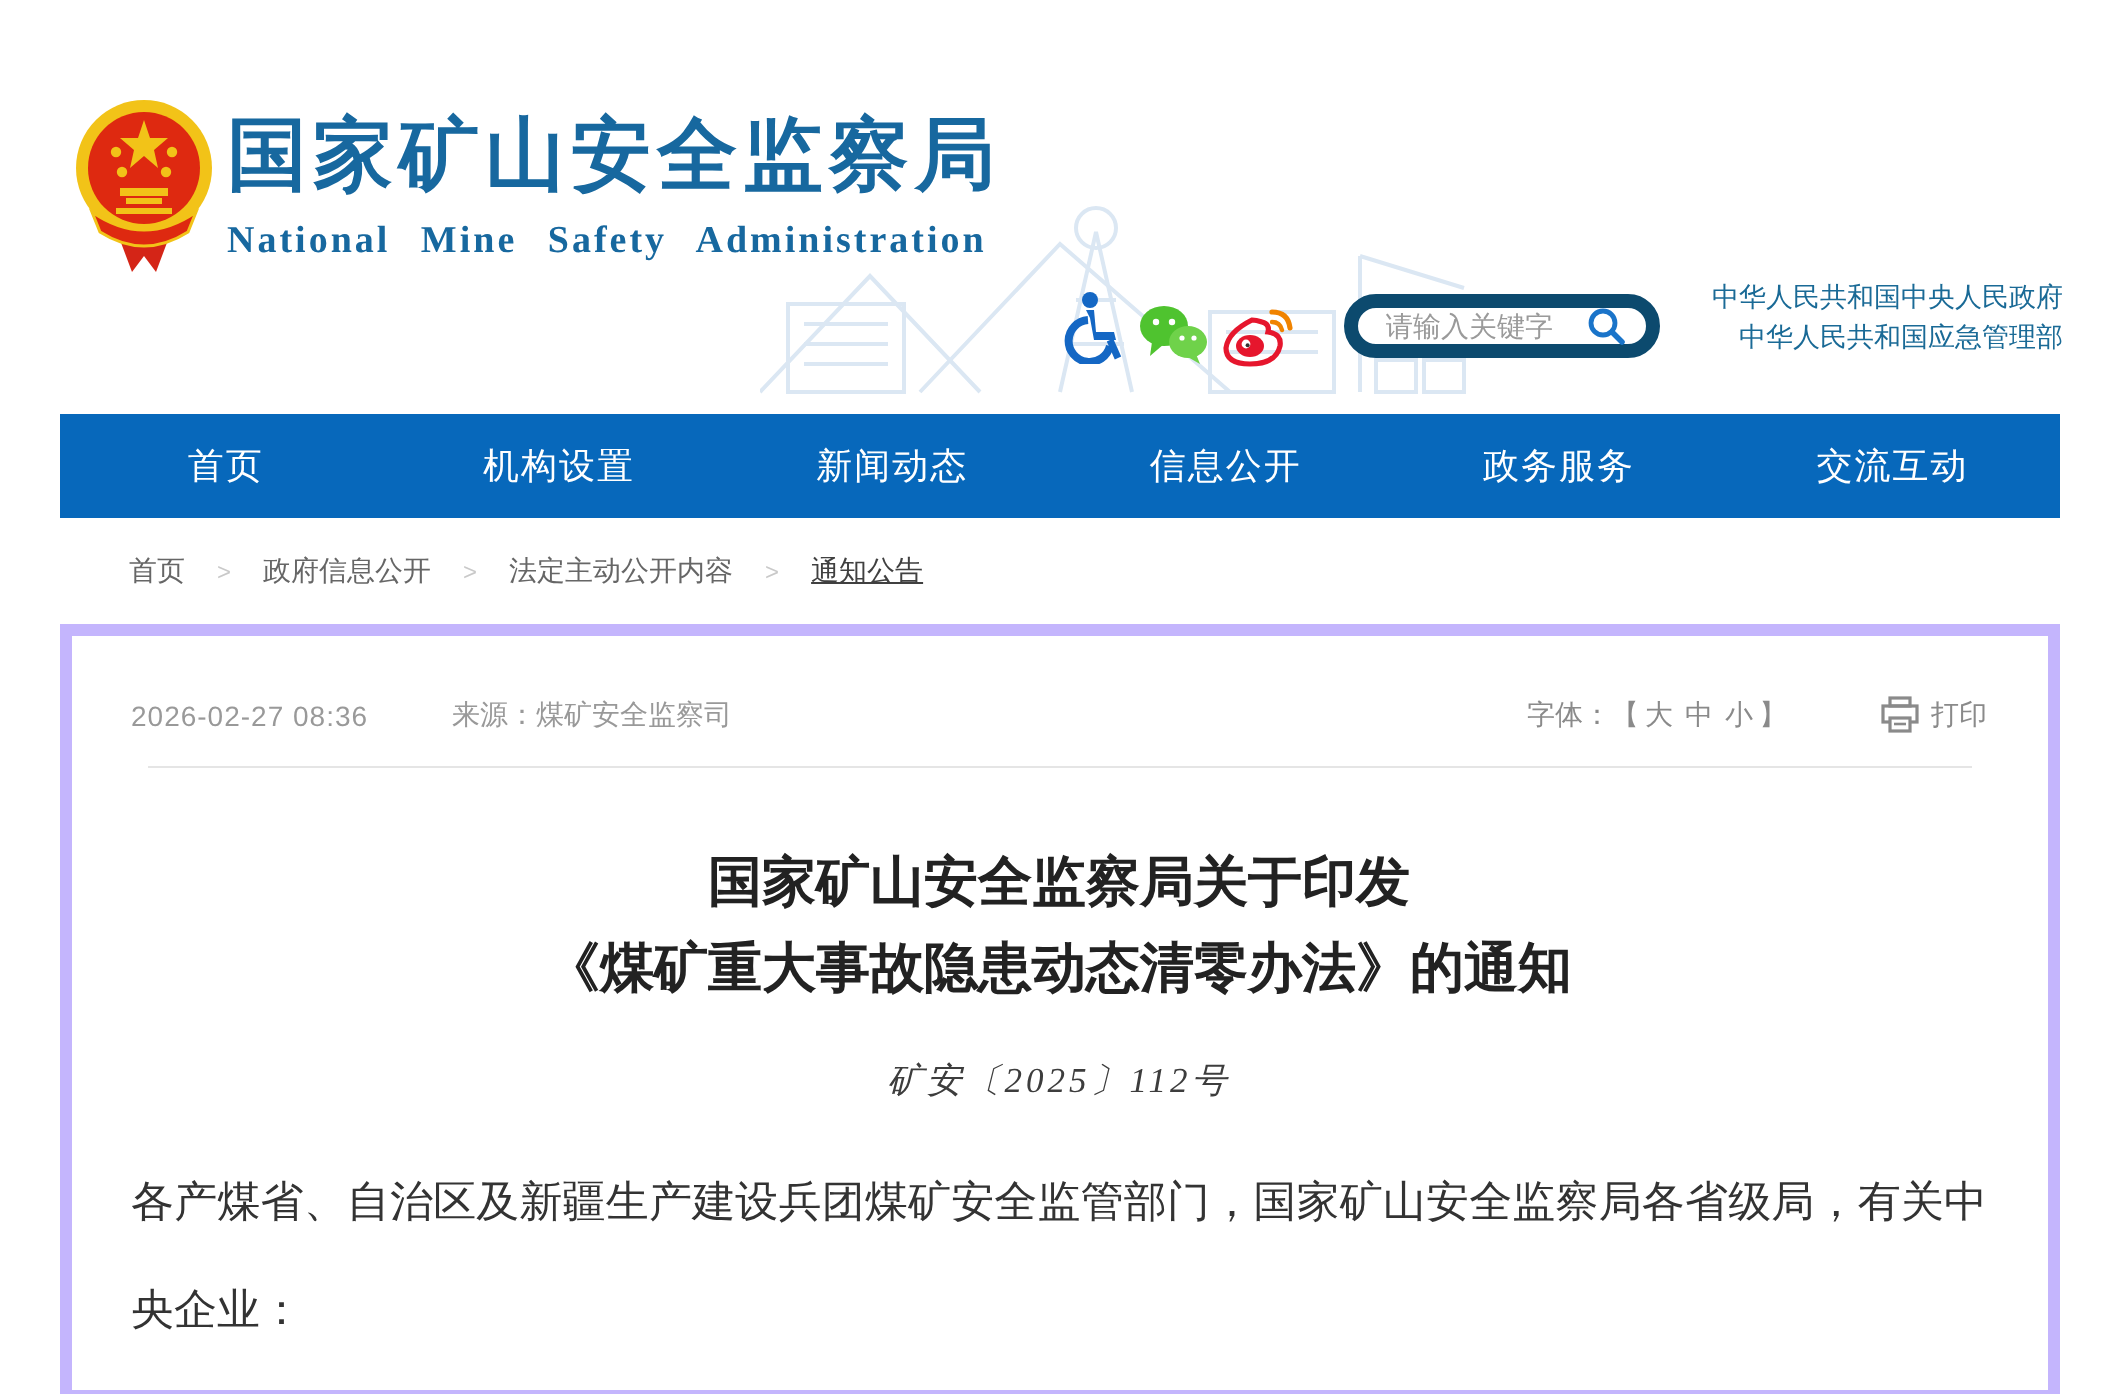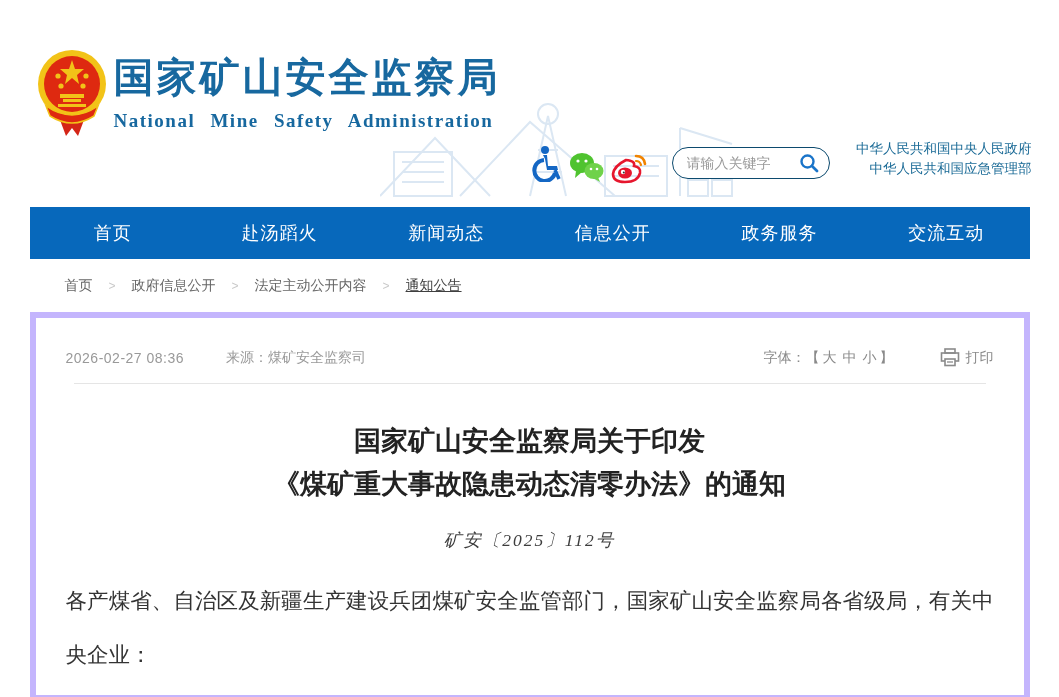--- a/index.html
+++ b/index.html
@@ -17,21 +17,21 @@
   .site-title .en { font-family:"Liberation Serif", serif; font-weight:bold;
                     font-size:19px; letter-spacing:1.5px; word-spacing:9px;
                     color:#17689f; margin-top:5px; white-space:nowrap; }
   .slogan { position:absolute; right:-2px; top:24px; text-align:right;
             font-weight:bold; font-style:italic; font-size:37px; line-height:53px;
             letter-spacing:2px; word-spacing:10px; color:#e75b0e; white-space:nowrap;
             text-shadow:-2px -2px 0 #fff, 2px -2px 0 #fff, -2px 2px 0 #fff,
                         2px 2px 0 #fff, 4px 5px 0 #f6ccb9; }
   .header-icon { position:absolute; cursor:pointer; }
   .searchbox { position:absolute; left:642px; top:147px; width:158px; height:32px;
-               border:1px solid #0c4a6e; border-radius:17px; background:#fff;
+               border:7px solid #0c4a6e; border-radius:17px; background:#fff;
                display:flex; align-items:center; padding:0 10px 0 14px; }
   .searchbox input { border:none; outline:none; flex:1; font-size:14px; color:#333;
                      background:transparent; font-family:"Liberation Sans", sans-serif; min-width:0; }
   .searchbox input::placeholder { color:#9a9a9a; }
   .search-btn { cursor:pointer; display:flex; align-items:center; }
   .gov-links { position:absolute; right:-2px; top:139px; text-align:right;
                font-size:13.5px; line-height:20px; color:#1a6a96; }
   .gov-links div { cursor:pointer; }
 
   
@@ -161,21 +161,21 @@
     </div>
 
     <div class="gov-links">
       <div>中华人民共和国中央人民政府</div>
       <div>中华人民共和国应急管理部</div>
     </div>
   </header>
 
   <nav class="main-nav">
     <div class="nav-item">首页</div>
-    <div class="nav-item">赴汤蹈火</div>
+    <div class="nav-item">机构设置</div>
     <div class="nav-item">新闻动态</div>
     <div class="nav-item">信息公开</div>
     <div class="nav-item">政务服务</div>
     <div class="nav-item">交流互动</div>
   </nav>
 
   <div class="breadcrumb">
     <span class="crumb">首页</span>
     <span class="sep">&gt;</span>
     <span class="crumb">政府信息公开</span>

